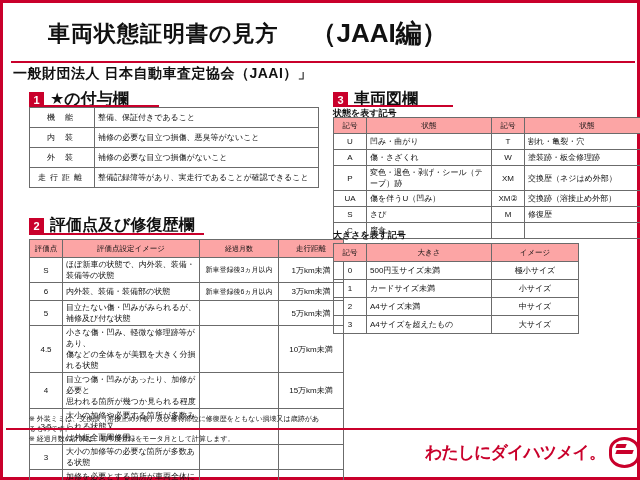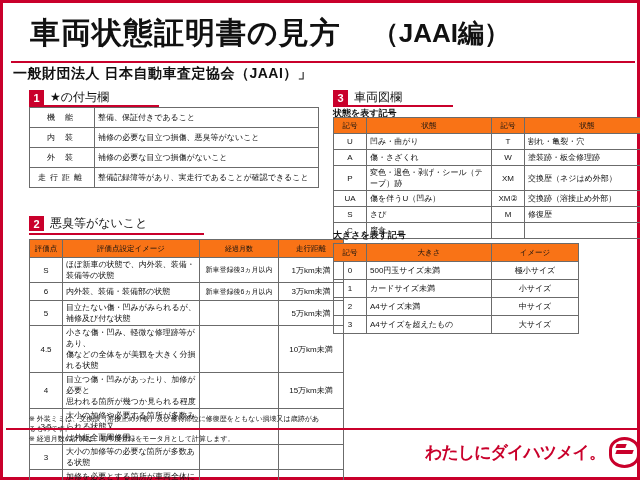--- a/index.html
+++ b/index.html
@@ -9,48 +9,48 @@
     font-family:"Liberation Sans","DejaVu Sans",sans-serif;
     color:#111;
   }
   .page{position:relative;width:640px;height:480px;box-sizing:border-box;border:3px solid #c9002b;background:#fff;}
   
   .title-bar{
     position:absolute;left:3px;top:3px;width:634px;height:55px;
     display:flex;align-items:center;
   }
   .title-main{
-    font-size:30px;font-weight:bold;letter-spacing:1px;margin-left:24px;
+    font-size:22px;font-weight:bold;letter-spacing:1px;margin-left:42px;
     white-space:nowrap;
   }
   .title-sub{
     font-size:26px;font-weight:bold;margin-left:32px;white-space:nowrap;
   }
   .title-rule{
     position:absolute;left:8px;top:58px;width:624px;height:2px;background:#c9002b;
   }
   
   .assoc{
     position:absolute;left:10px;top:62px;font-size:14px;font-weight:bold;letter-spacing:0.5px;
   }
   
   .sec-head{position:absolute;display:flex;align-items:center;}
   .sec-num{
     width:15px;height:15px;background:#c9002b;color:#fff;font-size:11px;font-weight:bold;
     display:flex;align-items:center;justify-content:center;margin-right:6px;
   }
-  .sec-title{font-size:12px;font-weight:normal;white-space:nowrap;}
+  .sec-title{font-size:16px;font-weight:bold;white-space:nowrap;}
   .sec-underline{position:absolute;height:2px;background:#c9002b;}
   
   table{border-collapse:collapse;position:absolute;table-layout:fixed;}
   table td,table th{
     border:1px solid #6b6b6b;font-size:8px;padding:1px 3px;
     vertical-align:middle;color:#111;font-weight:normal;
   }
-  .hdr{background:#f97316;text-align:center;font-size:7.5px;}
+  .hdr{background:#fca5a5;text-align:center;font-size:7.5px;}
   
   #t-tsukeyo{left:26px;top:104px;width:290px;}
   #t-tsukeyo td{height:17px;}
   #t-tsukeyo td.lbl{width:58px;text-align:center;letter-spacing:4px;background:#fff;}
   
   #t-hyoka{left:26px;top:236px;width:290px;}
   #t-hyoka td,#t-hyoka th{height:15px;}
   #t-hyoka .c0{width:26px;text-align:center;}
   #t-hyoka .c1{width:130px;}
   #t-hyoka .c2{width:72px;text-align:center;font-size:7px;}
@@ -121,21 +121,21 @@
         </tr>
         <tr>
           <td class="lbl">走行距離</td>
           <td>整備記録簿等があり、実走行であることが確認できること</td>
         </tr>
       </tbody>
   </table>
 
   <div class="sec-head" style="left:26px;top:212px;">
     <span class="sec-num">2</span>
-    <span class="sec-title">悪臭等がないこと</span>
+    <span class="sec-title">評価点及び修復歴欄</span>
   </div>
   <div class="sec-underline" style="left:26px;top:230px;width:175px;"></div>
 
   <table id="t-hyoka">
     <thead id="hyoka-head">
         <tr>
           <th class="hdr c0">評価点</th>
           <th class="hdr c1">評価点設定イメージ</th>
           <th class="hdr c2">経過月数</th>
           <th class="hdr c3">走行距離</th>

